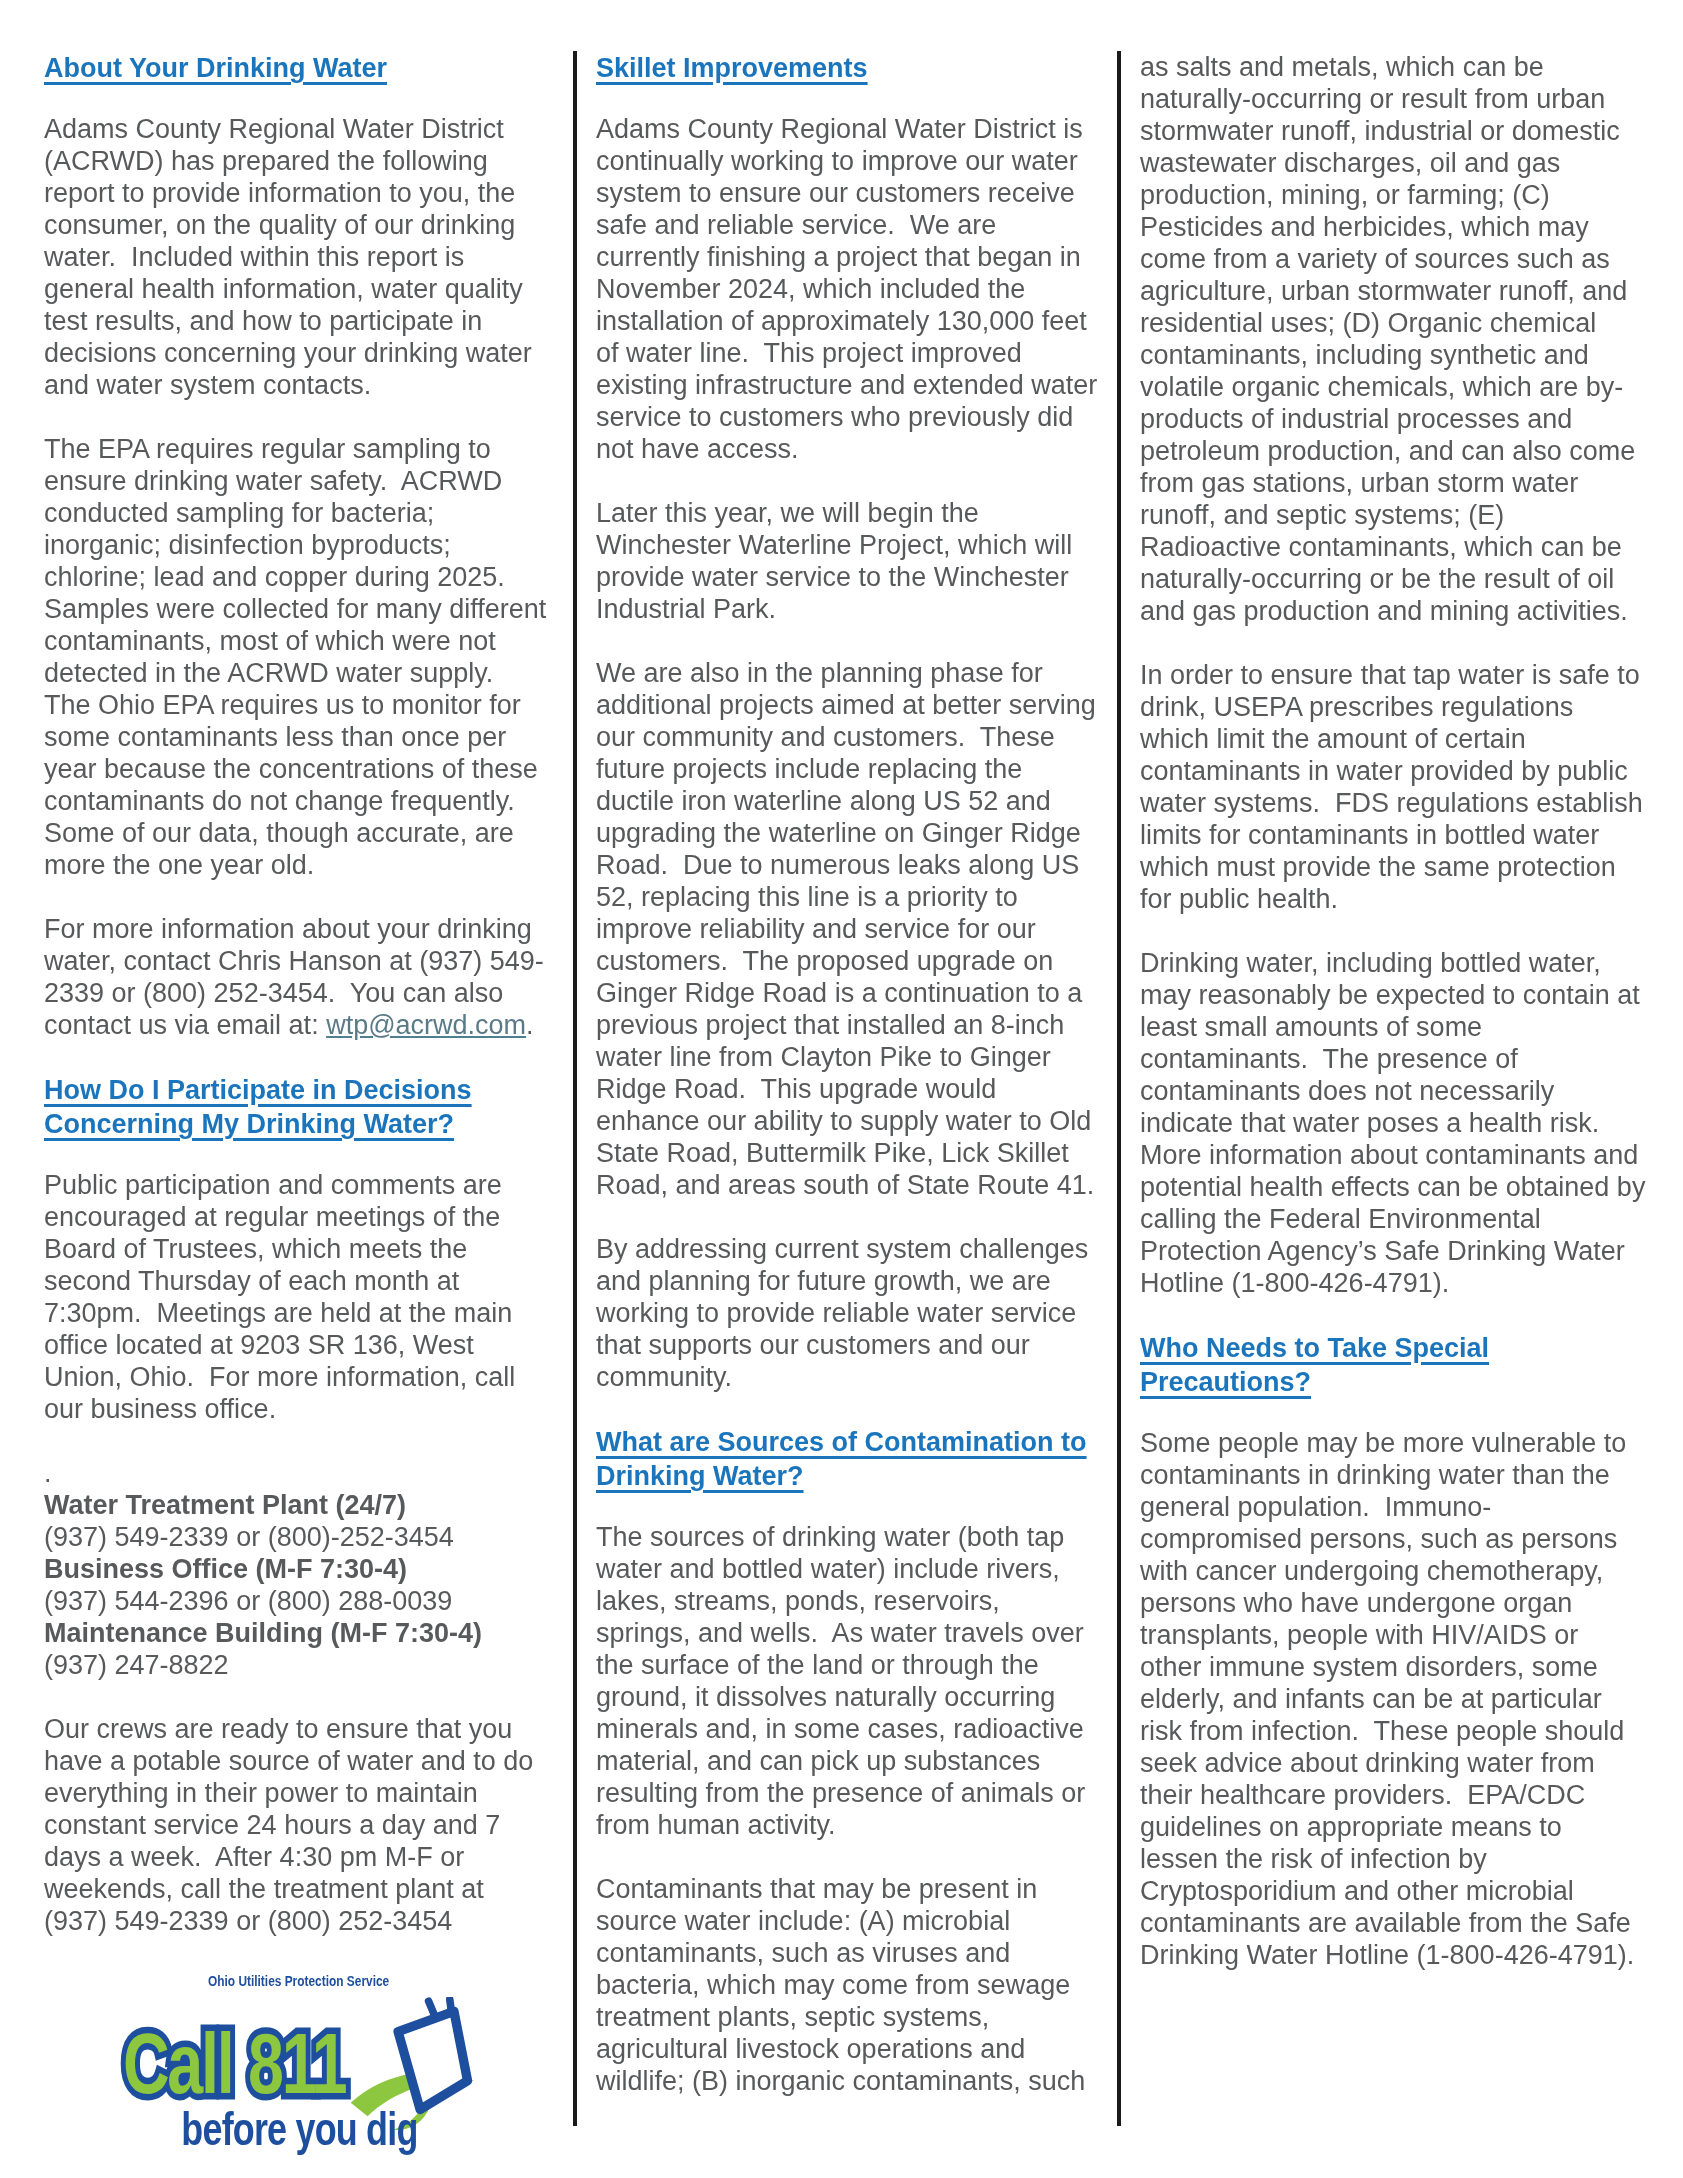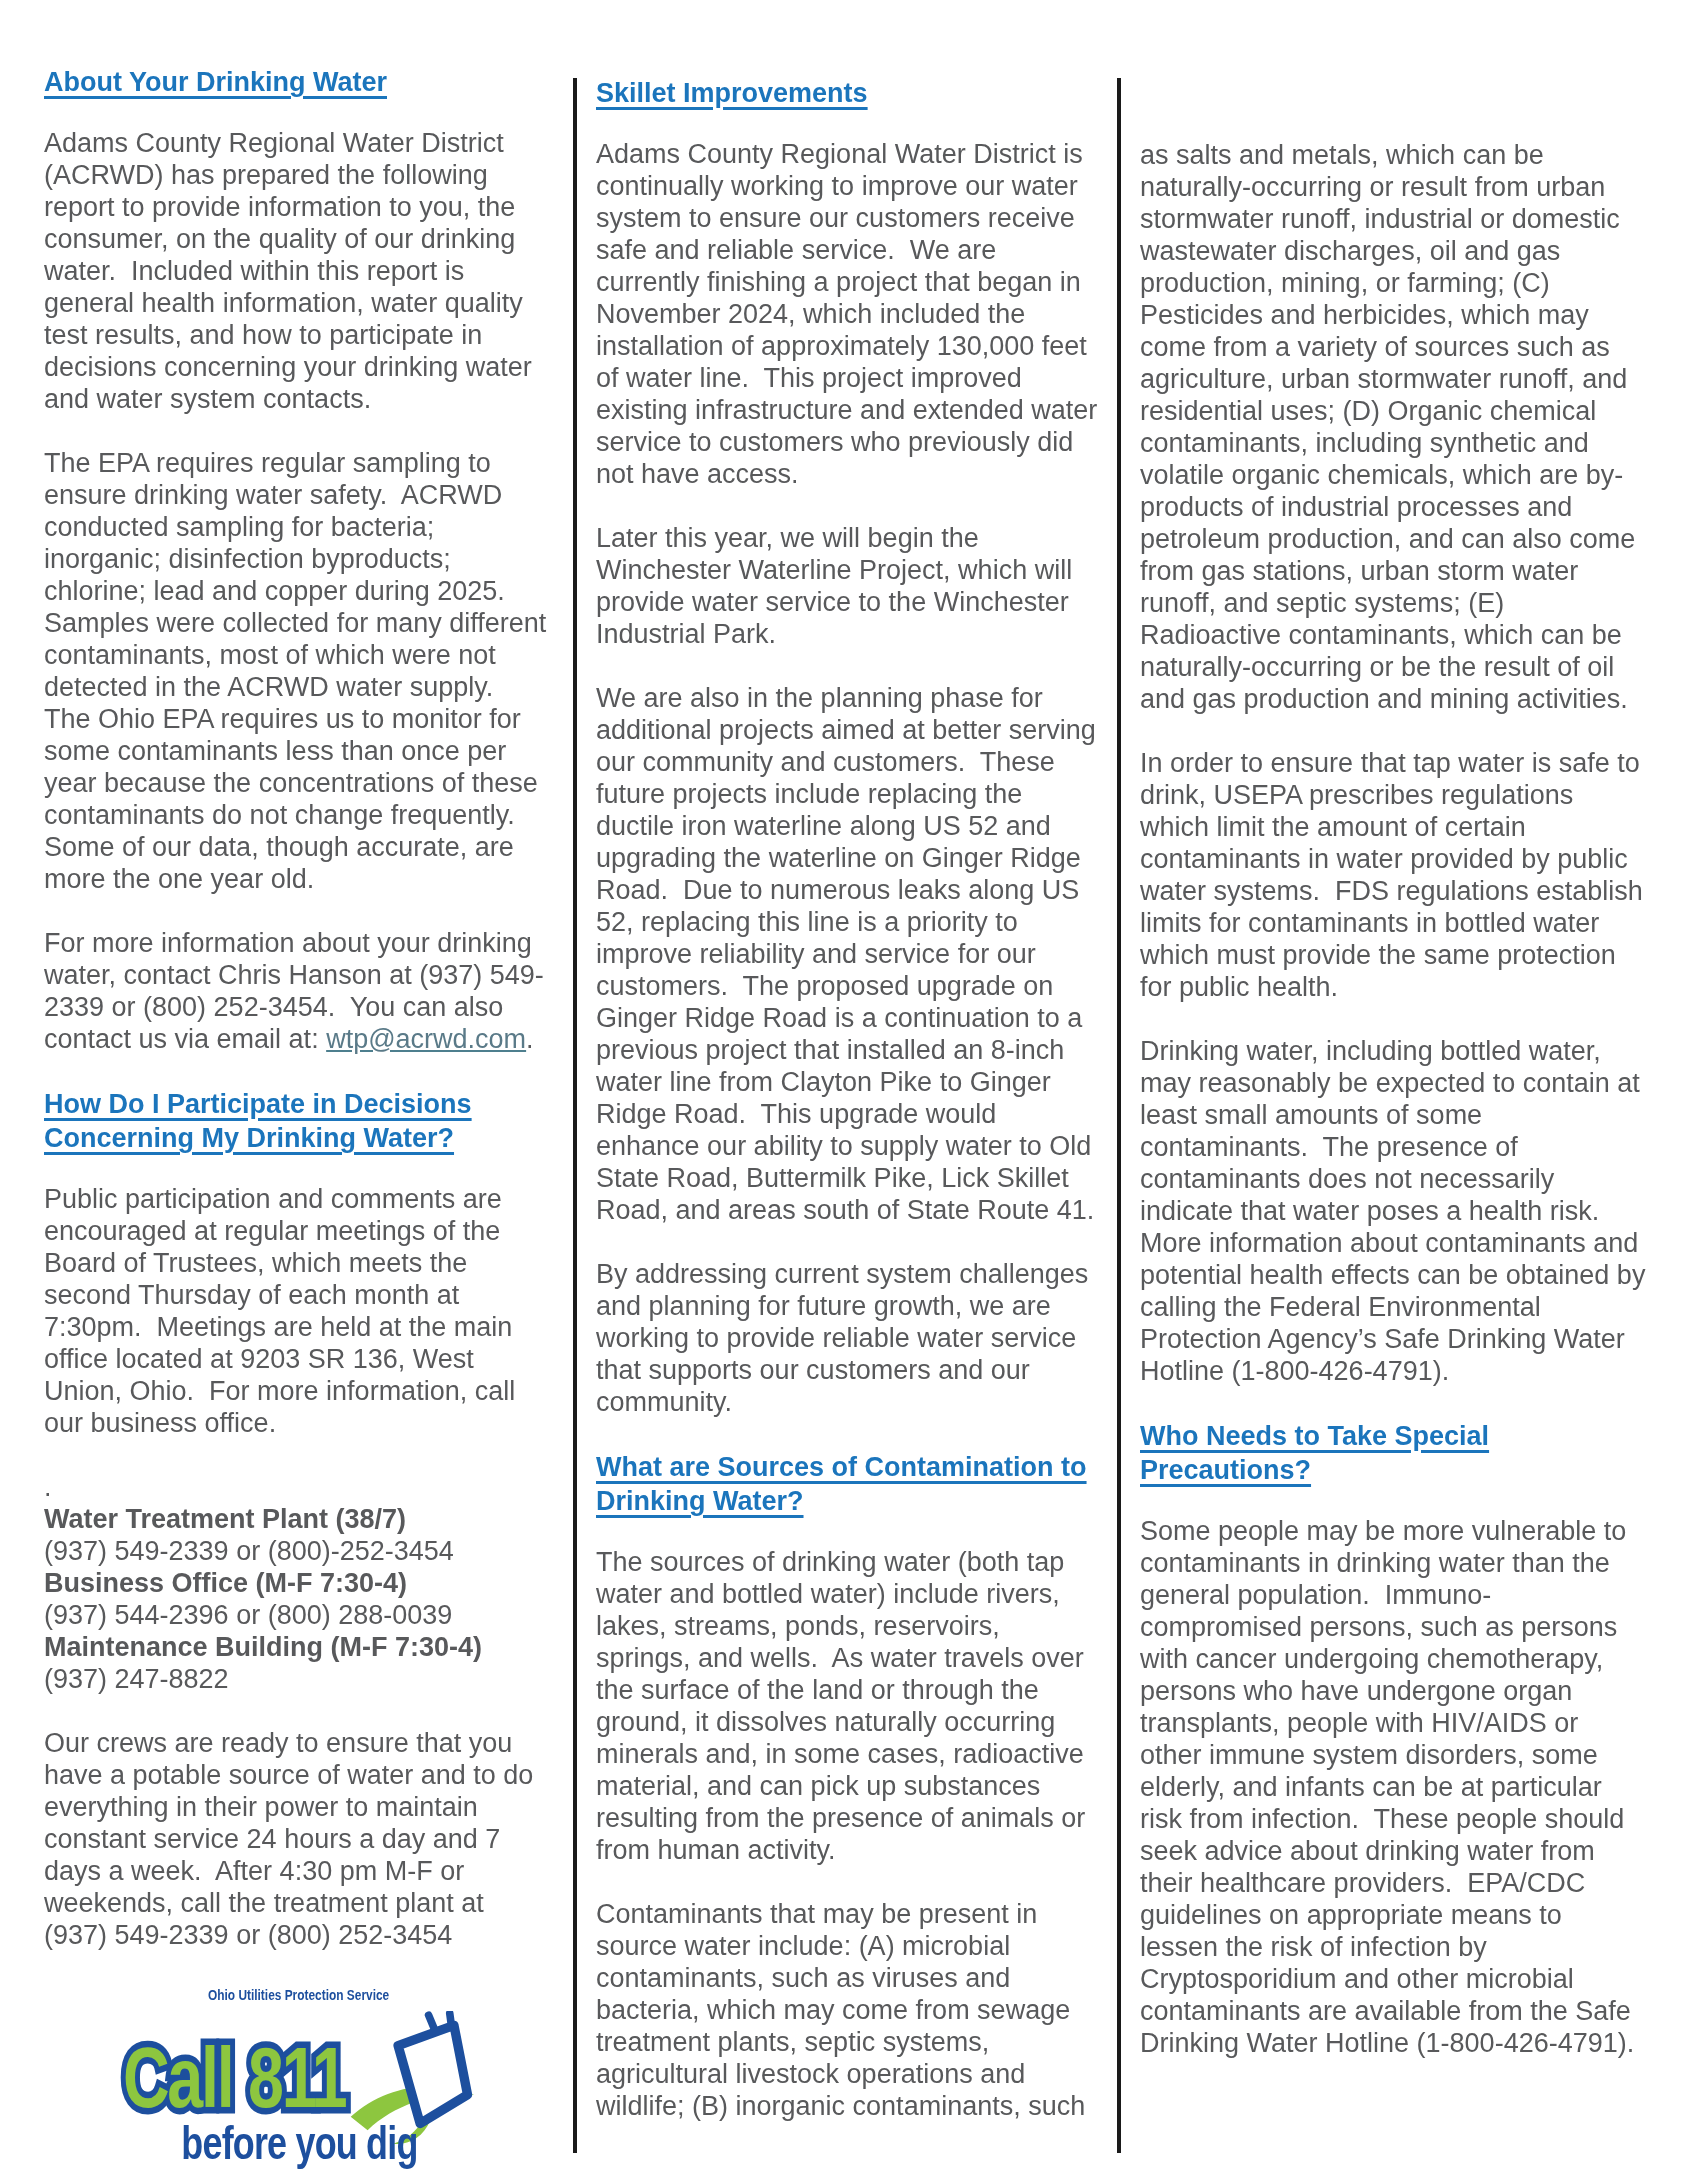--- a/index.html
+++ b/index.html
@@ -15,24 +15,24 @@
     position: relative;
     width: 1683px;
     height: 2178px;
     background: #ffffff;
     overflow: hidden;
     font-family: "Liberation Sans", sans-serif;
     color: var(--body-gray);
   }
   .columns {
     position: absolute;
-    top: 65px;
+    top: 51px;
     left: 44px;
     display: flex;
-    align-items: center;
+    align-items: flex-start;
   }
   .col { flex: 0 0 auto; }
   .col-1 { width: 510px; }
   .col-2 { width: 502px; }
   .col-3 { width: 507px; }
   .vdivider {
     flex: 0 0 4px;
     width: 4px;
     height: 2075px;
     background: var(--divider-black);
@@ -140,21 +140,21 @@
 
     <div class="col col-1">
 
     <div class="heading">About Your Drinking Water</div>
         <div class="para">Adams County Regional Water District (ACRWD) has prepared the following report to provide information to you, the consumer, on the quality of our drinking water.  Included within this report is general health information, water quality test results, and how to participate in decisions concerning your drinking water and water system contacts.</div>
         <div class="para">The EPA requires regular sampling to ensure drinking water safety.  ACRWD conducted sampling for bacteria; inorganic; disinfection byproducts; chlorine; lead and copper during 2025.  Samples were collected for many different contaminants, most of which were not detected in the ACRWD water supply.  The Ohio EPA requires us to monitor for some contaminants less than once per year because the concentrations of these contaminants do not change frequently.  Some of our data, though accurate, are more the one year old.</div>
         <div class="para"><span>For more information about your drinking water, contact Chris Hanson at (937) 549-2339 or (800) 252-3454.  You can also contact us via email at: </span><a class="email-link" href="#">wtp@acrwd.com</a><span>.</span></div>
         <div class="heading">How Do I Participate in Decisions Concerning My Drinking Water?</div>
         <div class="para">Public participation and comments are encouraged at regular meetings of the Board of Trustees, which meets the second Thursday of each month at 7:30pm.  Meetings are held at the main office located at 9203 SR 136, West Union, Ohio.  For more information, call our business office.</div>
         <div class="para tight">.</div>
-        <div class="para"><div class="bold-line">Water Treatment Plant (38/7)</div><div>(937) 549-2339 or (800)-252-3454</div><div class="bold-line">Business Office (M-F 7:30-4)</div><div>(937) 544-2396 or (800) 288-0039</div><div class="bold-line">Maintenance Building (M-F 7:30-4)</div><div>(937) 247-8822</div></div>
+        <div class="para"><div class="bold-line">Water Treatment Plant (24/7)</div><div>(937) 549-2339 or (800)-252-3454</div><div class="bold-line">Business Office (M-F 7:30-4)</div><div>(937) 544-2396 or (800) 288-0039</div><div class="bold-line">Maintenance Building (M-F 7:30-4)</div><div>(937) 247-8822</div></div>
         <div class="para">Our crews are ready to ensure that you have a potable source of water and to do everything in their power to maintain constant service 24 hours a day and 7 days a week.  After 4:30 pm M-F or weekends, call the treatment plant at (937) 549-2339 or (800) 252-3454</div>
   <div class="logo">
     <div class="logo-top">
       <span>Ohio Utilities Protection Service</span>
     </div>
     <div class="logo-mid">
       <div class="call811-wrap">
         <span class="call811-outline" aria-hidden="true">Call 811</span>
         <span class="call811-fill">Call 811</span>
       </div>

